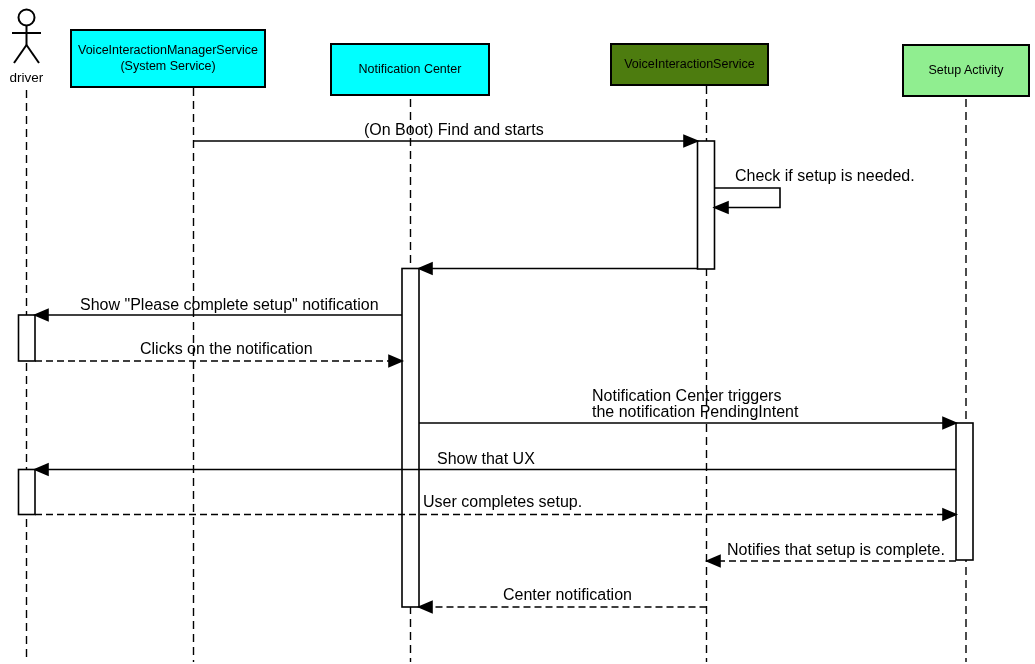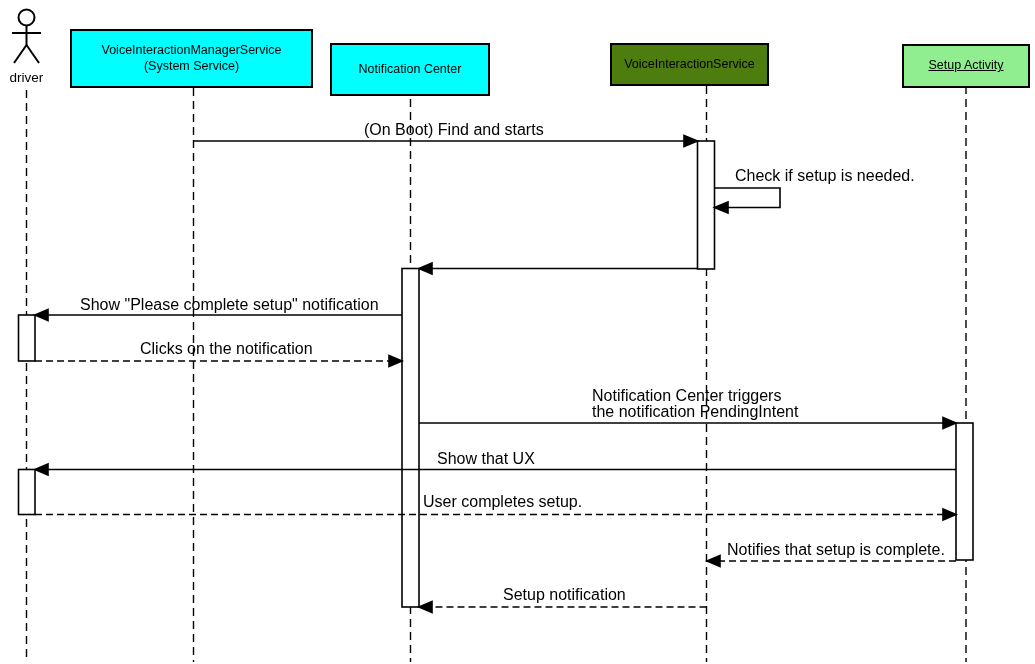--- a/index.html
+++ b/index.html
@@ -119,30 +119,30 @@
 
       <g>
         <line x1="706.5" y1="607" x2="432" y2="607" stroke-dasharray="7,4"></line>
         <polygon points="419,607 432,601.5 432,612.5"></polygon>
       </g>
     </g>
   </svg>
 
   <div class="actor-label">driver</div>
 
-  <div class="participant" style="left: 70px; top: 29px; width: 243px; height: 59px; background-color: rgb(0, 255, 255);">VoiceInteractionManagerService
+  <div class="participant" style="left: 70px; top: 29px; width: 196px; height: 59px; background-color: rgb(0, 255, 255);">VoiceInteractionManagerService
 (System Service)</div>
   <div class="participant" style="left: 330px; top: 43px; width: 160px; height: 53px; background-color: rgb(0, 255, 255);">Notification Center</div>
   <div class="participant" style="left: 610px; top: 43px; width: 159px; height: 43px; background-color: #4d7c0f;">VoiceInteractionService</div>
-  <div class="participant" style="left: 902px; top: 44px; width: 128px; height: 44px; background-color: rgb(144, 238, 144); text-decoration: underline;">Setup Activity</div>
+  <div class="participant" style="left: 902px; top: 44px; width: 128px; height: 53px; background-color: rgb(144, 238, 144);">Setup Activity</div>
 
   <div class="msg" style="left:364px; top:122px;">(On Boot) Find and starts</div>
   <div class="msg" style="left:735px; top:168px;">Check if setup is needed.</div>
   <div class="msg" style="left:80px;  top:297px;">Show "Please complete setup" notification</div>
   <div class="msg" style="left:140px; top:341px;">Clicks on the notification</div>
   <div class="msg" style="left:560px; top:388px;margin-left:32px;">Notification Center triggers
 the notification PendingIntent</div>
   <div class="msg" style="left:437px; top:451px;">Show that UX</div>
   <div class="msg" style="left:423px; top:494px;">User completes setup.</div>
   <div class="msg" style="left:727px; top:542px;">Notifies that setup is complete.</div>
-  <div class="msg" style="left:503px; top:587px;">Setup notification</div>
+  <div class="msg" style="left:503px; top:587px;">Center notification</div>
 
 </div>
 
 </body></html>

